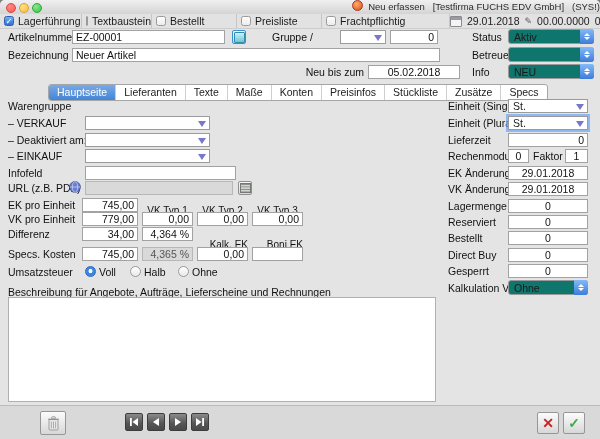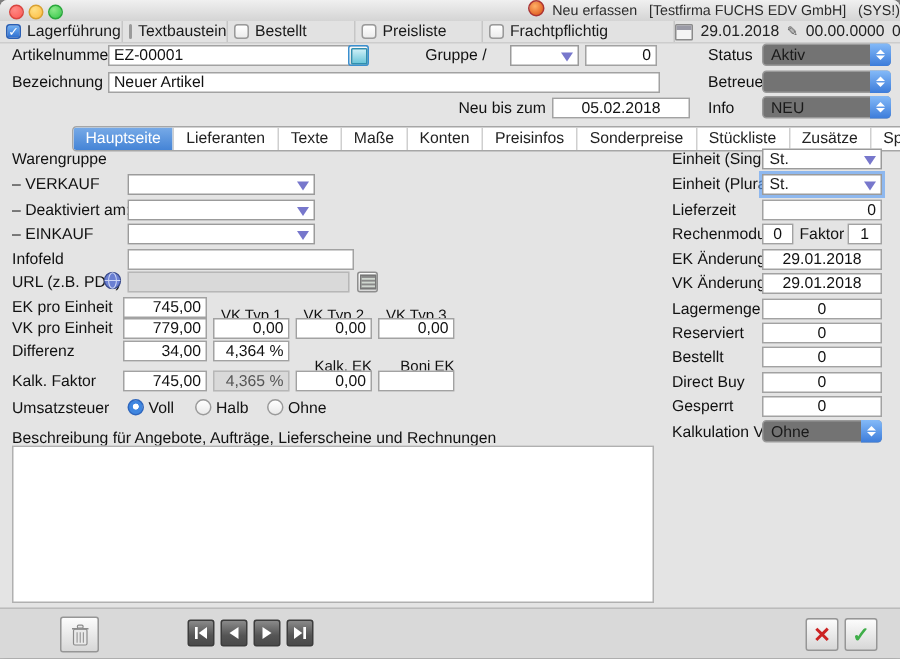--- a/index.html
+++ b/index.html
@@ -34,21 +34,21 @@
   .inp{position:absolute;height:14px;box-sizing:border-box;border:1px solid #a2a2a2;background:#fff;
     font-family:"Liberation Sans",sans-serif;font-size:10.5px;color:#111;padding:0 3px;margin:0;}
   .inp.num{text-align:right;}
   .inp.ctr{text-align:center;}
   .inp.disabled{background:#d9d9d9;border-color:#b7b7b7;color:#555;}
   .dd{position:absolute;height:14px;box-sizing:border-box;border:1px solid #9b9b9b;background:#fff;cursor:default;}
   .dd .txt{position:absolute;left:4px;top:0;line-height:13px;white-space:nowrap;}
   .dd .arr{position:absolute;right:3px;top:4px;width:0;height:0;
     border-left:4px solid transparent;border-right:4px solid transparent;border-top:6px solid #7777cc;}
   .dd.focus{outline:2px solid rgba(96,160,245,.65);outline-offset:0;}
-  .popup{position:absolute;height:15px;box-sizing:border-box;border:1px solid #999;border-radius:3px;background:#737373;}
+  .popup{position:absolute;height:15px;box-sizing:border-box;border:1px solid #999;border-radius:3px;background:#0f766e;}
   .popup .txt{position:absolute;left:5px;top:1px;line-height:13px;white-space:nowrap;}
   .popup .stepper{position:absolute;right:-1px;top:-1px;width:14px;height:15px;border-radius:0 3px 3px 0;
     background:linear-gradient(#84baf8,#3c7cda);display:flex;flex-direction:column;align-items:center;justify-content:center;gap:1px;}
   .popup .stepper i{display:block;width:0;height:0;border-left:3px solid transparent;border-right:3px solid transparent;}
   .popup .stepper i.up{border-bottom:3.5px solid #fff;}
   .popup .stepper i.dn{border-top:3.5px solid #fff;}
   
   .tabbar{position:absolute;left:48px;top:84px;height:15px;display:flex;align-items:stretch;
     background:#fff;border:1px solid #a6a6a6;border-radius:3px;overflow:hidden;}
   .tab{padding:0 8px;line-height:14px;font-size:10.5px;color:#222;border-right:1px solid #cfcfcf;cursor:default;}
@@ -119,25 +119,25 @@
     <div class="cbdate">
       <span class="cal-icon"></span>
       <span>29.01.2018</span>
       <span class="pencil-icon">✎</span>
       <span>00.00.0000</span>
       <span>00:00</span>
     </div>
   </div>
 
   <span class="lbl" style="left:8px;top:31px">Artikelnummer</span>
-  <input class="inp" style="left: 72px; top: 30px; width: 173px;" value="EZ-00001">
+  <input class="inp" style="left: 72px; top: 30px; width: 153px;" value="EZ-00001">
   <div class="mini-btn" style="left:232px;top:30px;width:14px;height:14px;border-color:#3a8fd0">
     <span class="note-icon"></span>
   </div>
-  <span class="lbl" style="left:272px;top:31px;width:64px;text-align:center">Gruppe /</span>
+  <span class="lbl" style="left:272px;top:31px;width:64px;text-align:left">Gruppe /</span>
   <div class="dd" style="left:340px;top:30px;width:46px">
     <span class="txt"></span>
     <span class="arr"></span>
   </div>
   <input class="inp num" style="left: 390px; top: 30px; width: 48px;" value="0">
   <span class="lbl" style="left:472px;top:31px">Status</span>
   <div class="popup" style="left:508px;top:29px;width:86px">
     <span class="txt">Aktiv</span>
     <span class="stepper">
         <i class="up"></i>
@@ -167,21 +167,20 @@
       </span>
   </div>
 
   <div class="tabbar">
     <span class="tab active">Hauptseite</span>
     <span class="tab">Lieferanten</span>
     <span class="tab">Texte</span>
     <span class="tab">Maße</span>
     <span class="tab">Konten</span>
     <span class="tab">Preisinfos</span>
-    <span class="tab">Sonderpreise</span>
     <span class="tab">Stückliste</span>
     <span class="tab">Zusätze</span>
     <span class="tab">Specs</span>
 
   </div>
 
   <span class="lbl" style="left:8px;top:100px">Warengruppe</span>
 
   <span class="lbl" style="left:8px;top:117px">– VERKAUF</span>
   <div class="dd" style="left:85px;top:116px;width:125px">
@@ -228,21 +227,21 @@
   <input class="inp num" style="left: 197px; top: 212px; width: 51px;" value="0,00">
   <input class="inp num" style="left: 252px; top: 212px; width: 51px;" value="0,00">
 
   <span class="lbl" style="left:8px;top:228px">Differenz</span>
   <input class="inp num" style="left: 82px; top: 227px; width: 56px;" value="34,00">
   <input class="inp num" style="left: 142px; top: 227px; width: 51px;" value="4,364 %">
 
   <span class="lbl" style="left:197px;top:238px;width:51px;text-align:right;font-size:10px">Kalk. EK</span>
   <span class="lbl" style="left:252px;top:238px;width:51px;text-align:right;font-size:10px">Boni EK</span>
 
-  <span class="lbl" style="left:8px;top:248px">Kalk. Faktor</span>
+  <span class="lbl" style="left:8px;top:248px">Specs. Kosten</span>
   <input class="inp num" style="left: 82px; top: 247px; width: 56px;" value="745,00">
   <input class="inp num disabled" style="left: 142px; top: 247px; width: 51px;" disabled="" value="4,365 %">
   <input class="inp num" style="left: 197px; top: 247px; width: 51px;" value="0,00">
   <input class="inp num" style="left: 252px; top: 247px; width: 51px;" value="">
 
   <span class="lbl" style="left:8px;top:266px">Umsatzsteuer</span>
   <span class="radio sel" style="left:85px;top:266px"></span>
   <span class="lbl" style="left:99px;top:266px">Voll</span>
   <span class="radio" style="left:130px;top:266px"></span>
   <span class="lbl" style="left:144px;top:266px">Halb</span>

